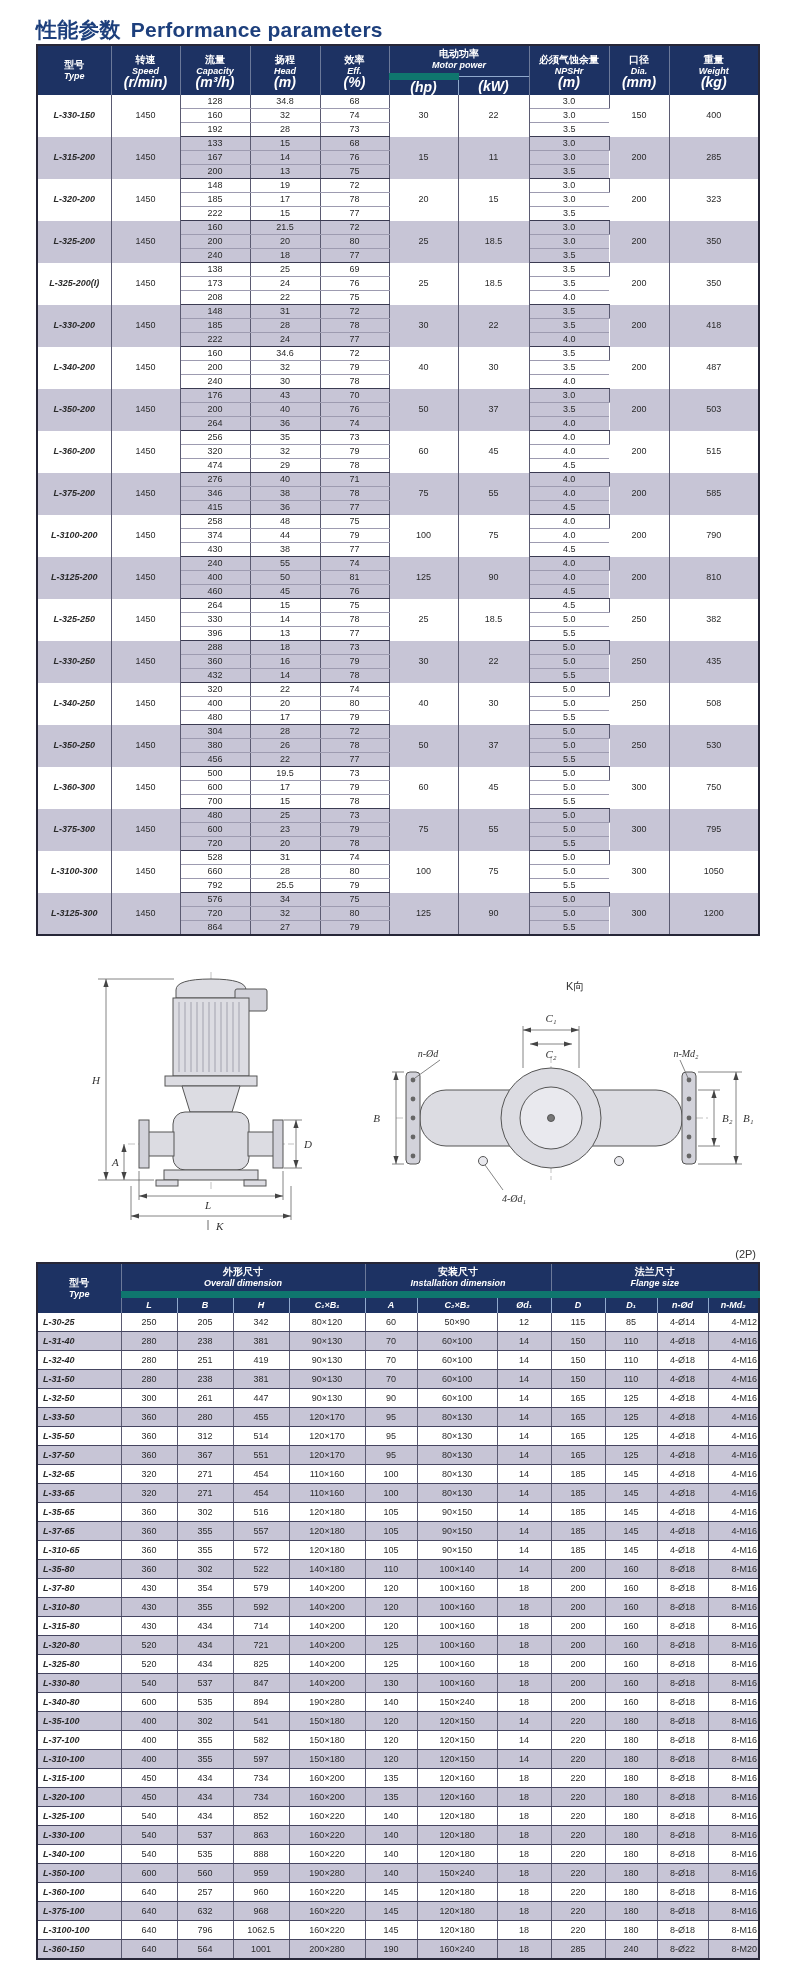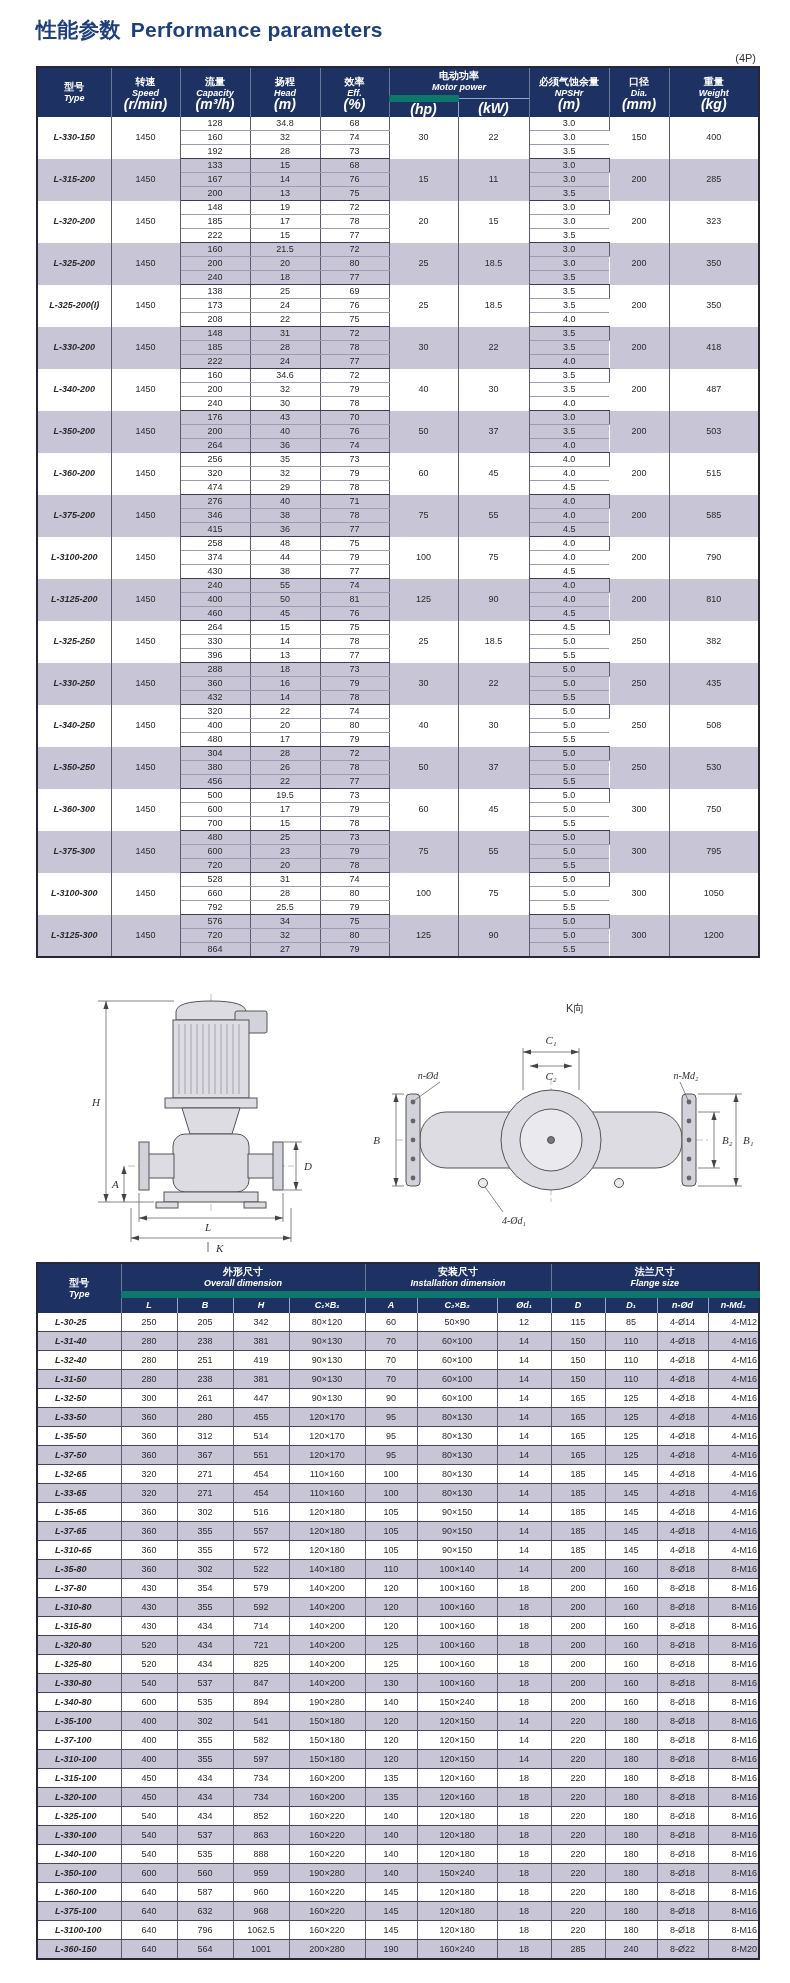--- a/index.html
+++ b/index.html
@@ -32,38 +32,37 @@
   #perf tr.gend td { border-bottom:1.6px solid #3b3b52; }
   #perf tr.sh td { background:#c7c5d6; }
   #perf td.tcell { font-style:italic; font-weight:bold; font-size:9px;margin-top:44px; }
   
   #dims tbody td {
     font-size:9px; text-align:center; height:18px; line-height:18px;
     border-right:1px solid #5b5b72; border-bottom:1.2px solid #454560;
     color:#2a2a2a; overflow:hidden;
   }
   #dims tbody td:last-child { border-right:none;padding-left:22px; }
-  #dims tbody td.tcell { font-style:italic; font-weight:bold; text-align:left; padding-left:17px; }
+  #dims tbody td.tcell { font-style:italic; font-weight:bold; text-align:left; padding-left:5px; }
   #dims tbody tr.sh td { background:#c7c5d6; }
   
   .diagram { margin:6px 0 0 0; }
   .dim-label { font-size:11px; font-style:italic; fill:#333; font-family:"Liberation Serif","DejaVu Serif",serif; }
   .cjk-label { font-size:11px; fill:#333; }
   .small-label { font-size:10px; font-style:italic; fill:#333; font-family:"Liberation Serif","DejaVu Serif",serif; }
 </style>
 </head>
 <body>
 
 <div class="page">
 
   <div class="sec-title">
     <span>性能参数</span>
     <span class="en">Performance parameters</span>
   </div>
-  <div class="tag">(4P)</div>
 
   <table id="perf" class="tbl">
     <colgroup>
       <col style="width:74px">
         <col style="width:69px">
         <col style="width:70px">
         <col style="width:70px">
       <col style="width:69px">
         <col style="width:69px">
         <col style="width:71px">
@@ -723,20 +722,21 @@
     <text class="dim-label" x="515" y="54" text-anchor="middle">C₁</text>
     <text class="dim-label" x="515" y="90" text-anchor="middle">C₂</text>
     <text class="small-label" x="392" y="89" text-anchor="middle">n-Ød</text>
     <text class="small-label" x="650" y="89" text-anchor="middle">n-Md₂</text>
     <text class="dim-label" x="344" y="154" text-anchor="end">B</text>
     <text class="dim-label" x="686" y="154">B₂</text>
     <text class="dim-label" x="707" y="154">B₁</text>
     <text class="small-label" x="478" y="234" text-anchor="middle">4-Ød₁</text>
   </svg>
 
+  <div class="tag">(2P)</div>
 
   <table id="dims" class="tbl">
     <colgroup>
       <col style="width:84px">
         <col style="width:56px">
         <col style="width:56px">
         <col style="width:56px">
       <col style="width:76px">
         <col style="width:52px">
         <col style="width:80px">
@@ -1218,21 +1218,21 @@
           <td>150×240</td>
           <td>18</td>
           <td>220</td>
           <td>180</td>
           <td>8-Ø18</td>
           <td>8-M16</td>
         </tr>
         <tr>
           <td class="tcell">L-360-100</td>
           <td>640</td>
-          <td>587</td>
+          <td>257</td>
           <td>960</td>
           <td>160×220</td>
           <td>145</td>
           <td>120×180</td>
           <td>18</td>
           <td>220</td>
           <td>180</td>
           <td>8-Ø18</td>
           <td>8-M16</td>
         </tr>

